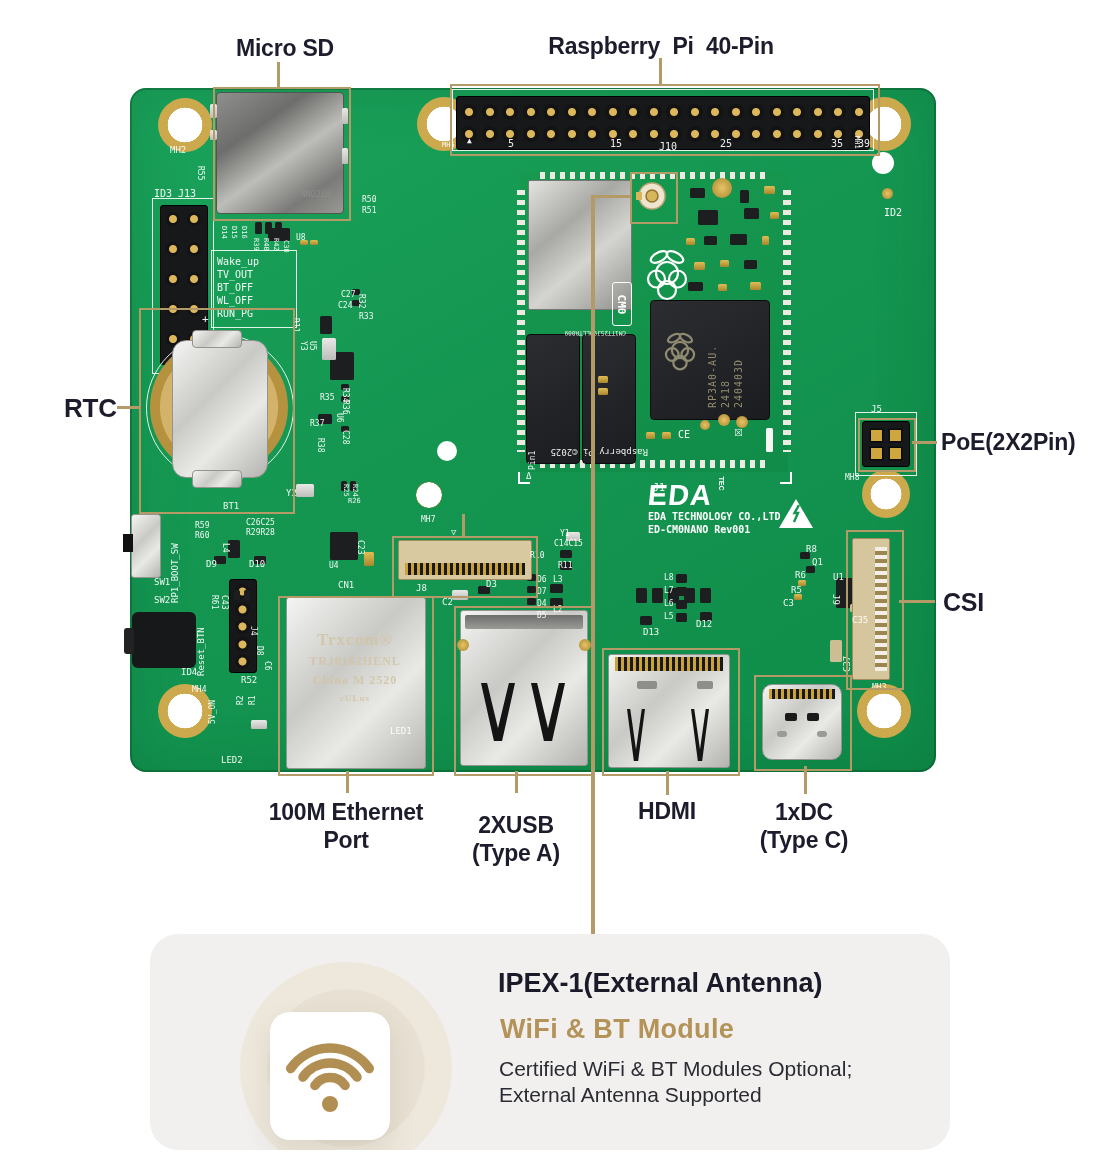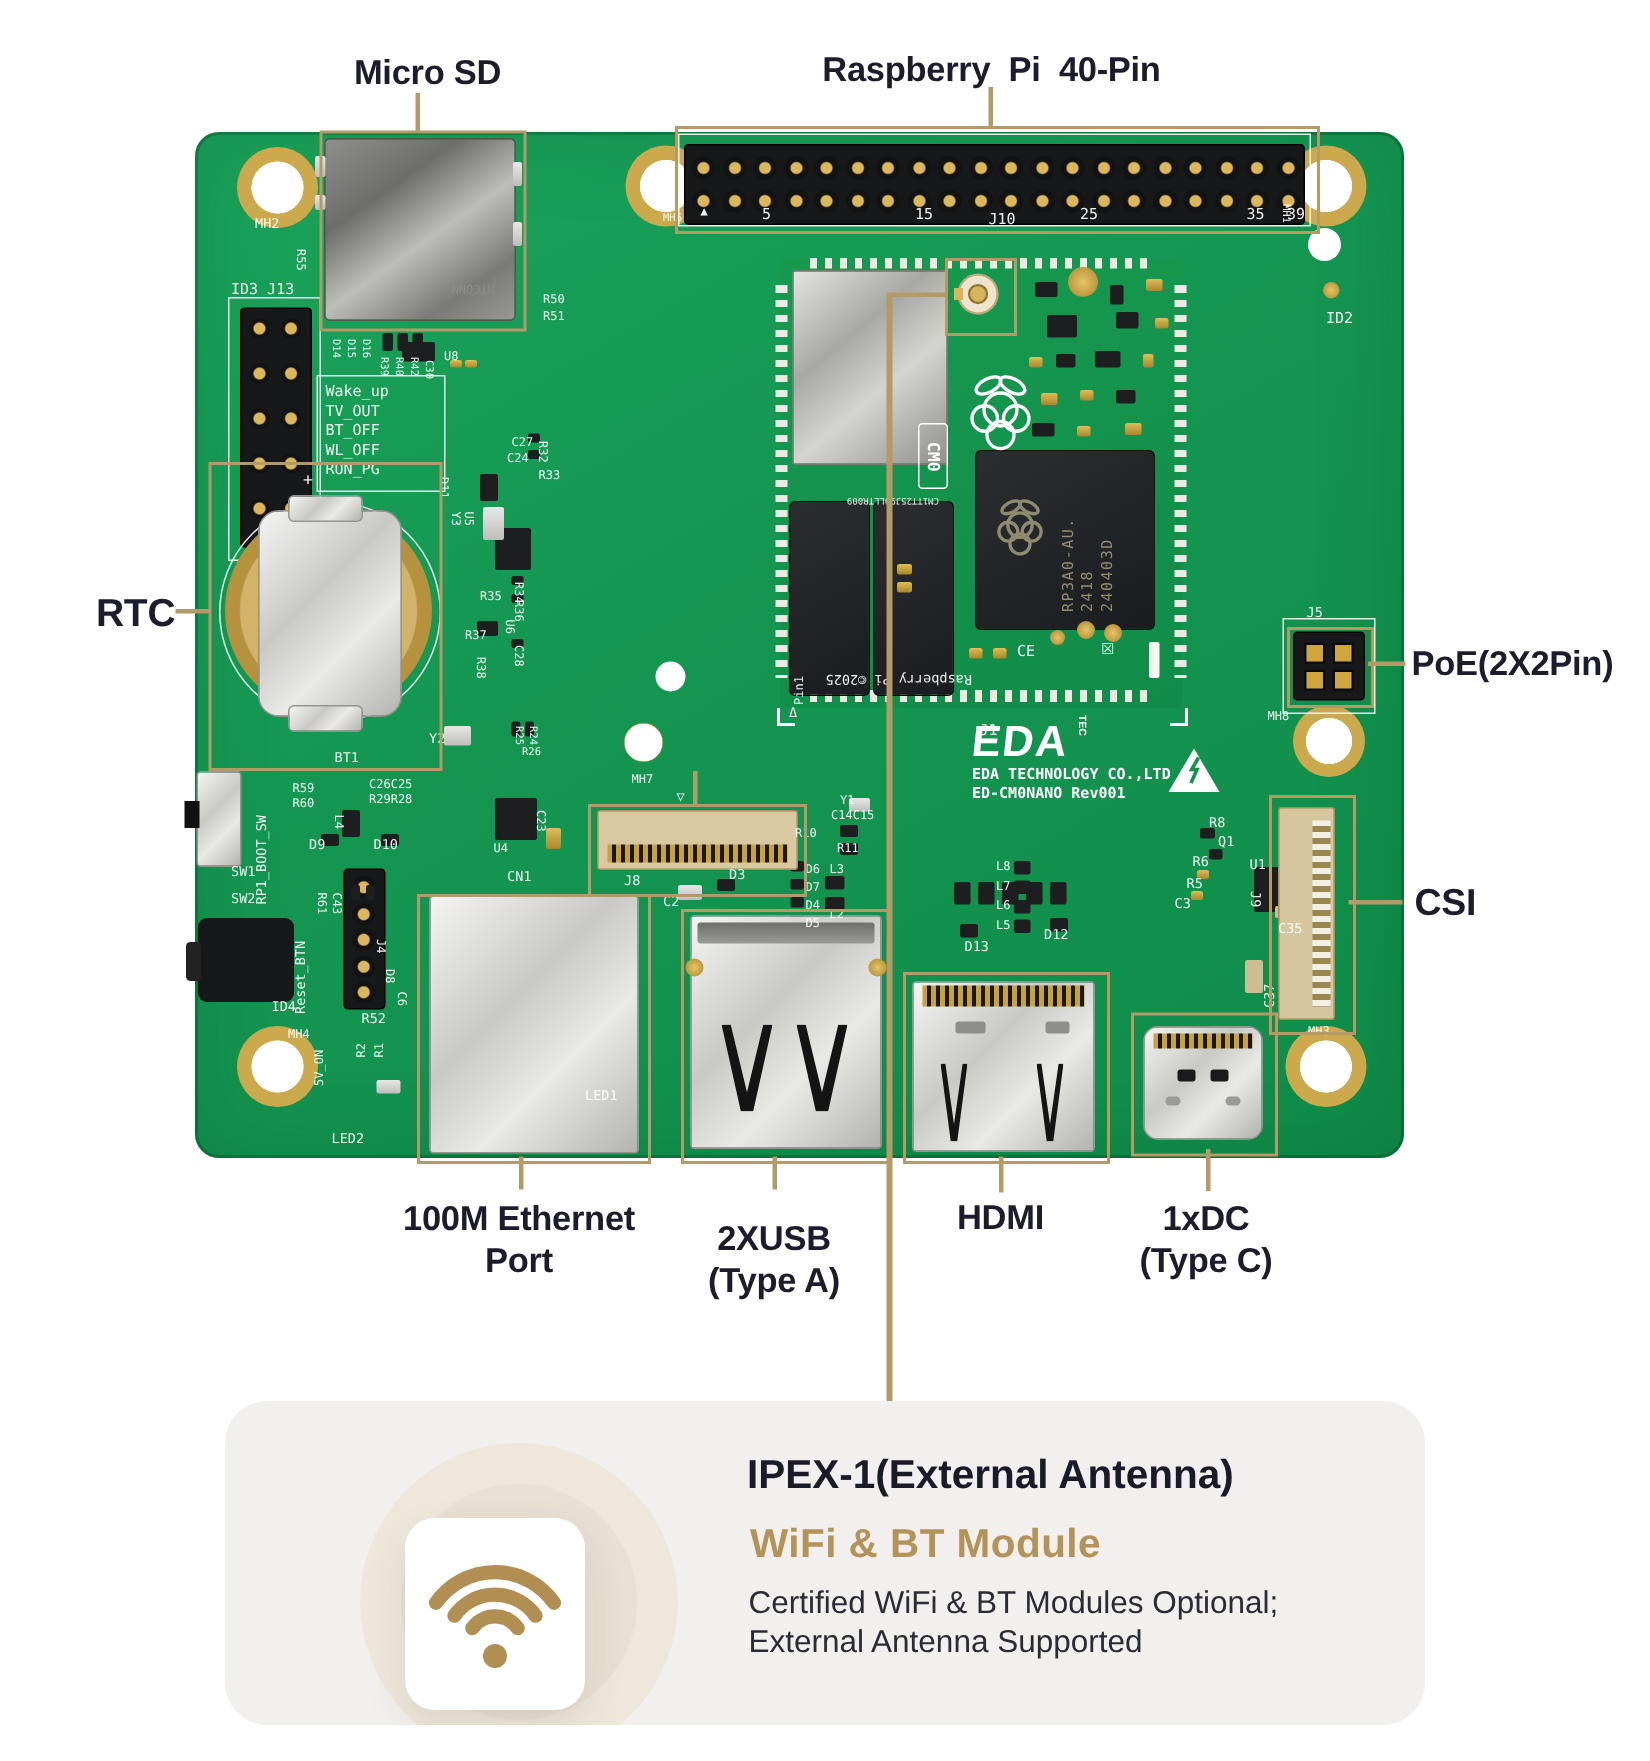--- a/index.html
+++ b/index.html
@@ -249,20 +249,26 @@
 
   <div class="dsi">
     <div class="abs teeth-h" style="left:6px;top:22px;width:120px;height:12px"></div>
   </div>
 
   <div class="csi">
     <div class="abs" style="left:22px;top:8px;width:12px;height:124px;background:repeating-linear-gradient(180deg,#f2efe6 0 4px,#9c854f 4px 8px)"></div>
   </div>
 
   <div class="eth metal"></div>
+  <div class="eth-text">
+    <div>Trxcom®</div>
+    <div>TRJ0162HENL</div>
+    <div>China M 2520</div>
+    <div>cULus</div>
+  </div>
 
   <div class="usba metal">
     <div class="abs" style="left:4px;top:4px;width:118px;height:14px;background:linear-gradient(#6e6e6c,#9a9a97);border-radius:2px"></div>
     <div class="vslot" style="left:20px;top:72px;width:34px;height:58px"></div>
     <div class="vslot" style="left:70px;top:72px;width:34px;height:58px"></div>
     <div class="decor c-gr" style="left:-4px;top:28px;width:12px;height:12px"></div>
     <div class="decor c-gr" style="left:118px;top:28px;width:12px;height:12px"></div>
   </div>
 
   <div class="hdmi metal">

